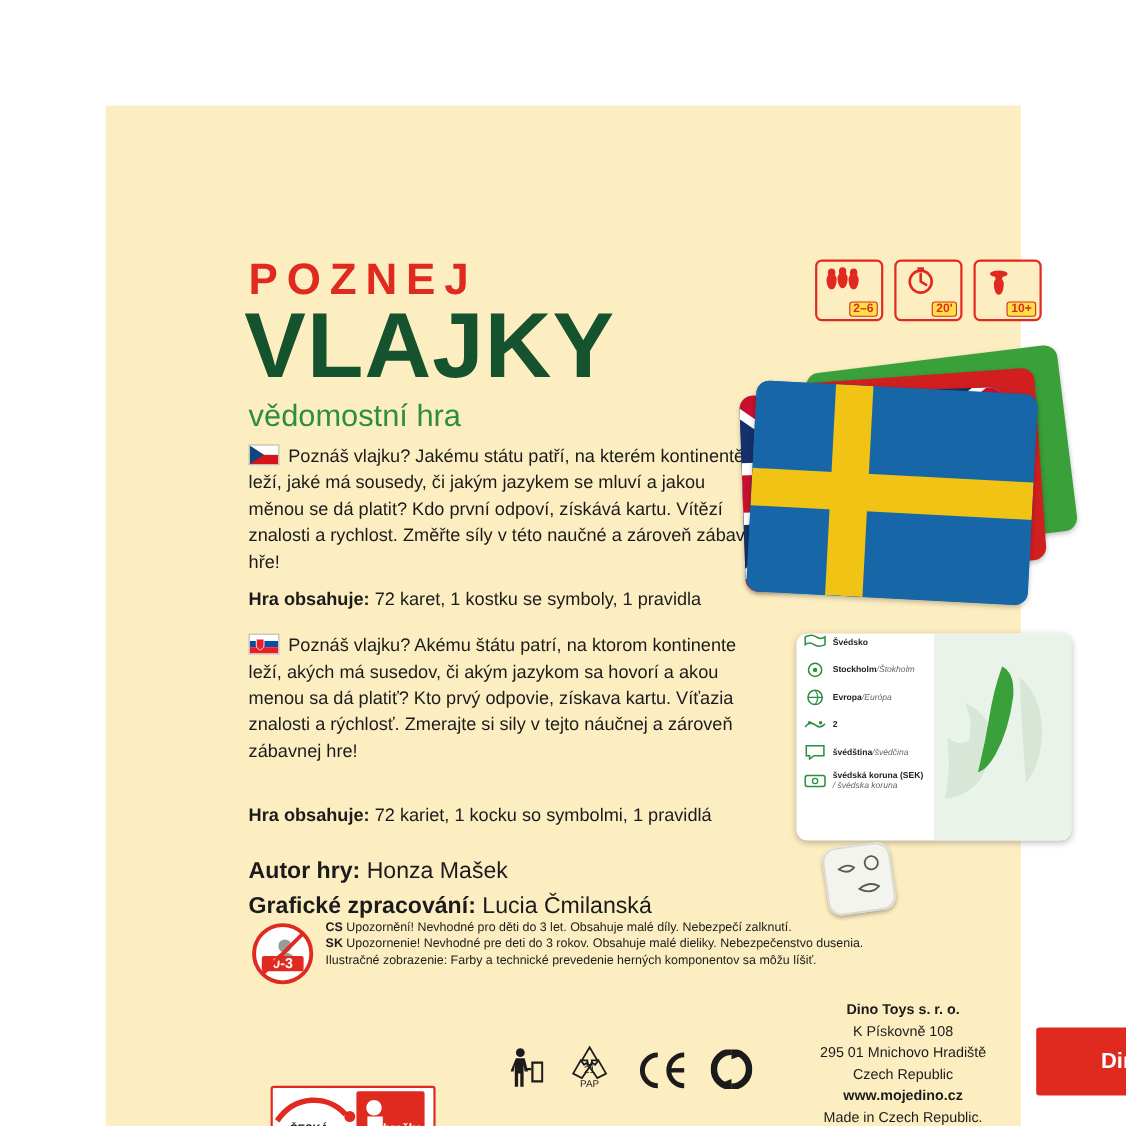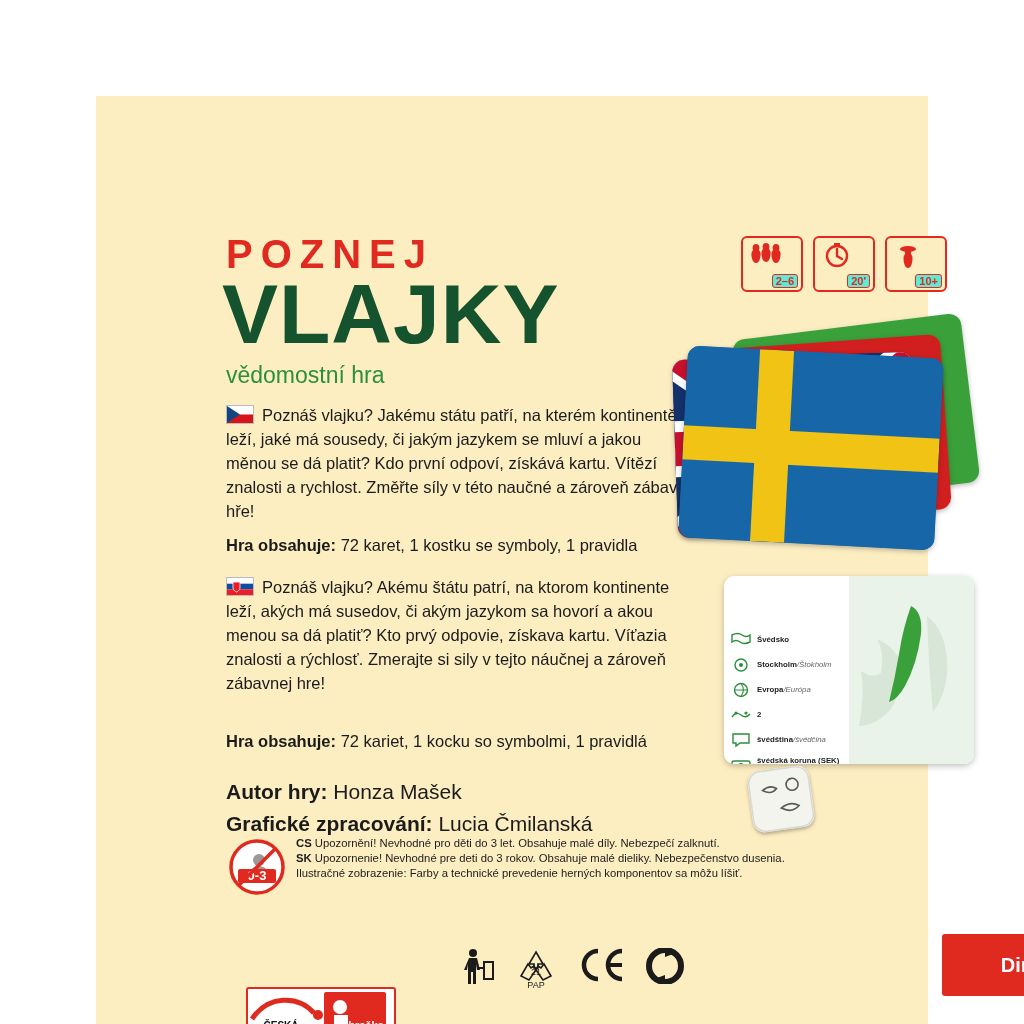--- a/index.html
+++ b/index.html
@@ -2,26 +2,26 @@
 <html><head>
 <meta charset="utf-8">
 <style>
   html,body{margin:0;padding:0;}
   body{width:1024px;height:1024px;background:#ffffff;font-family:"Liberation Sans",sans-serif;overflow:hidden;}
   #box{position:absolute;left:96px;top:96px;width:832px;height:980px;background:#fdeec2;}
 
   
   .poznej{position:absolute;left:130px;top:136px;font-size:40px;letter-spacing:8px;font-weight:bold;color:#e02a20;}
   .vlajky{position:absolute;left:126px;top:176px;font-size:84px;font-weight:bold;color:#14532d;letter-spacing:1px;line-height:1;}
-  .vedomostni{position:absolute;left:130px;top:266px;font-size:23px;color:#2b8f3c;}
+  .vedomostni{position:absolute;left:130px;top:266px;font-size:28px;color:#2b8f3c;}
 
   
   .badges{position:absolute;left:645px;top:140px;display:flex;gap:10px;}
   .badge{width:58px;height:52px;border:2px solid #e02a20;border-radius:6px;position:relative;background:#fdeec2;}
-  .badge .cap{position:absolute;right:3px;bottom:2px;background:#5eead4;border:1.5px solid #e02a20;border-radius:3px;font-size:11px;font-weight:bold;color:#e02a20;padding:0 3px;line-height:12px;}
+  .badge .cap{position:absolute;right:3px;bottom:2px;background:#fde047;border:1.5px solid #e02a20;border-radius:3px;font-size:11px;font-weight:bold;color:#e02a20;padding:0 3px;line-height:12px;}
   .badge svg{position:absolute;left:5px;top:4px;}
 
   
   .para{position:absolute;width:470px;color:#1b1b1b;font-size:16.5px;line-height:1.45;}
   .para.cs{left:130px;top:308px;}
   .para.sk{left:130px;top:480px;}
   .flagicon{display:inline-block;width:26px;height:17px;vertical-align:-3px;margin-right:8px;position:relative;overflow:hidden;border:0.5px solid #bbb;}
   .contains{position:absolute;left:130px;font-size:16.5px;color:#1b1b1b;}
   .contains.cs{top:440px;}
   .contains.sk{top:636px;text-align:center;}
@@ -29,37 +29,37 @@
   .credits{position:absolute;left:130px;top:680px;font-size:21px;line-height:1.5;color:#1b1b1b;}
   .credits b{font-weight:bold;}
 
   
   .warnwrap{position:absolute;left:130px;top:738px;width:600px;font-size:11.3px;line-height:1.33;color:#1b1b1b;}
   .warnwrap b{font-weight:bold;}
   .no03{position:absolute;left:130px;top:742px;width:62px;height:58px;}
 
   
   .kvalita{position:absolute;left:150px;top:891px;width:146px;height:54px;border:2px solid #e02a20;border-radius:3px;background:#fff;}
-  .icons-bottom{position:absolute;left:368px;top:852px;display:flex;align-items:flex-start;gap:22px;}
+  .icons-bottom{position:absolute;left:368px;top:852px;display:flex;align-items:flex-end;gap:22px;}
   .addr{position:absolute;left:620px;top:812px;width:210px;text-align:center;font-size:13px;line-height:1.5;color:#1b1b1b;}
   .addr b{font-weight:bold;}
   .dino{position:absolute;left:846px;top:838px;width:72px;height:62px;background:#e02a20;border-radius:3px;color:#fff;font-weight:bold;font-size:20px;display:flex;align-items:center;justify-content:center;padding-left:48px;}
   .dino sup{font-size:8px;vertical-align:super;}
 
   
   .fan{position:absolute;left:565px;top:228px;width:330px;height:250px;}
   .card{position:absolute;border-radius:12px;box-shadow:0 2px 5px rgba(0,0,0,.25);}
   .c-green{left:80px;top:2px;width:230px;height:170px;background:#3aa03a;transform:rotate(-7deg);}
   .c-red{left:50px;top:18px;width:235px;height:175px;background:#d11f1f;transform:rotate(-4deg);}
   .c-uk{left:14px;top:32px;width:240px;height:178px;background:#14316b;transform:rotate(-2deg);overflow:hidden;}
   .c-se{left:22px;top:28px;width:256px;height:192px;background:#1767a8;transform:rotate(3deg);overflow:hidden;}
 
   
   .infocard{position:absolute;left:628px;top:480px;width:250px;height:188px;background:#fff;border-radius:10px;box-shadow:0 2px 6px rgba(0,0,0,.25);overflow:hidden;}
-  .infocard .left{position:absolute;left:0;top:0;width:125px;height:100%;padding:10px 6px;box-sizing:border-box;margin-top:46px;}
+  .infocard .left{position:absolute;left:0;top:0;width:125px;height:100%;padding:0 6px;box-sizing:border-box;}
   .inforow{display:flex;align-items:center;margin-bottom:9px;}
   .inforow .ic{width:22px;height:16px;margin-right:5px;flex:0 0 22px;}
   .inforow .tx{font-size:7.8px;line-height:1.15;color:#222;}
   .inforow .tx b{font-weight:bold;}
   .inforow .tx i{font-style:italic;color:#666;}
   .infocard .right{position:absolute;right:0;top:0;width:125px;height:100%;background:#eaf3ea;}
   .die{position:absolute;left:654px;top:672px;width:62px;height:62px;background:#f2f2ee;border-radius:12px;box-shadow:0 2px 4px rgba(0,0,0,.3);transform:rotate(-8deg);}
 </style>
 </head>
 <body>
@@ -202,20 +202,28 @@
       <rect x="31" y="15" width="13" height="4" fill="#1b1b1b"></rect>
     </svg>
     <svg width="38" height="36" viewBox="0 0 38 36">
       <path d="M19 2 A16 16 0 0 1 19 34" fill="none" stroke="#1b1b1b" stroke-width="6"></path>
       <path d="M19 34 A16 16 0 0 1 19 2" fill="none" stroke="#1b1b1b" stroke-width="6"></path>
       <polygon points="19,0 27,6 19,9" fill="#1b1b1b"></polygon>
       <polygon points="19,36 11,30 19,27" fill="#1b1b1b"></polygon>
     </svg>
   </div>
 
+  <div class="addr">
+    <div><b>Dino Toys s. r. o.</b></div>
+    <div>K Pískovně 108</div>
+    <div>295 01 Mnichovo Hradiště</div>
+    <div>Czech Republic</div>
+    <div><b>www.mojedino.cz</b></div>
+    <div>Made in Czech Republic.</div>
+  </div>
 
   <div class="dino">
     <span>Dino</span>
       <sup>®</sup>
   </div>
 
   <div class="fan">
     <div class="card c-green"></div>
     <div class="card c-red"></div>
     <div class="card c-uk">

